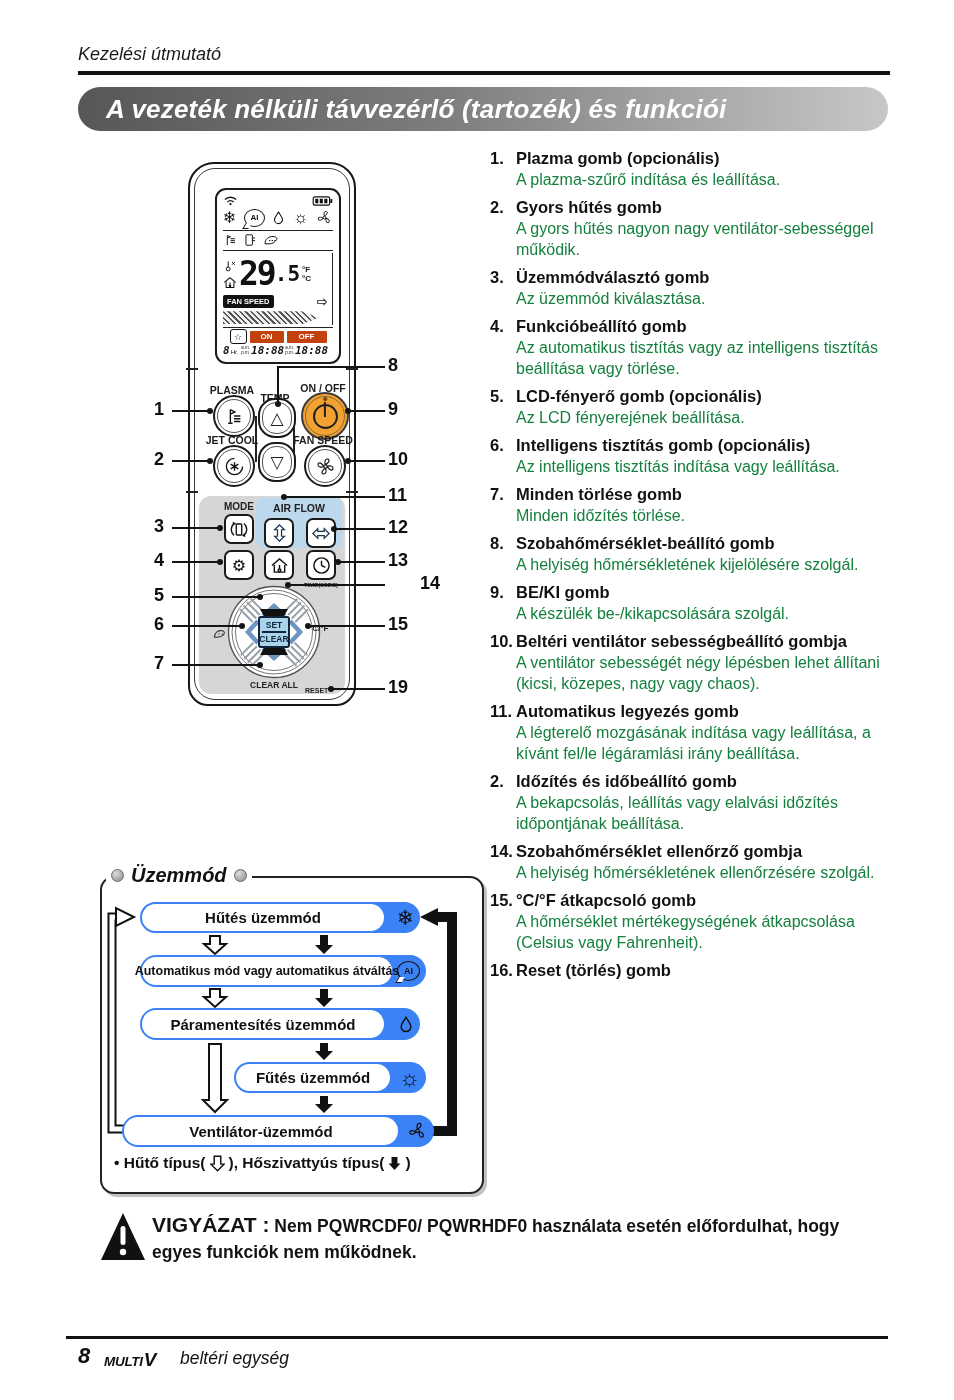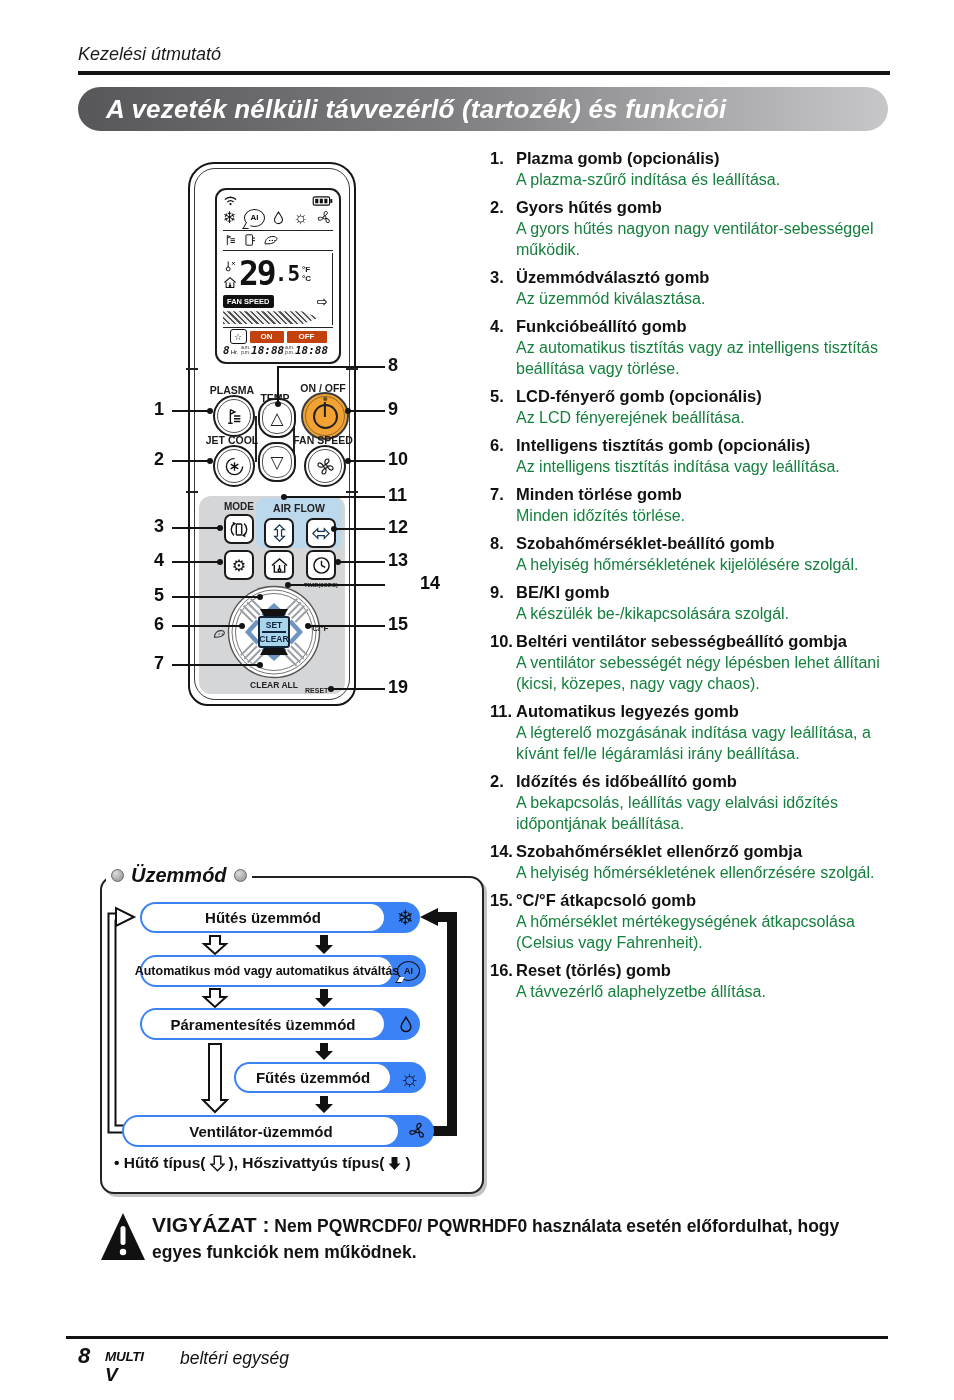--- a/index.html
+++ b/index.html
@@ -100,21 +100,21 @@
   .mrow .micon{position:absolute;right:6px;top:50%;transform:translateY(-50%);display:flex;align-items:center;justify-content:center;}
   .note-line{position:absolute;left:12px;top:276px;font-size:15.5px;font-weight:bold;display:flex;align-items:center;gap:4px;}
 
   
   .caution-text{left:152px;top:1212px;width:714px;font-weight:bold;font-size:17.5px;line-height:26px;color:#131313;}
   .caution-text .cl{font-size:21px;}
 
   
   .footer-rule{left:66px;top:1336px;width:822px;height:3px;background:#121212;}
   .pgnum{left:78px;top:1343px;font-size:22px;font-weight:bold;font-style:italic;}
-  .brand{left:104px;top:1349px;font-style:italic;font-weight:bold;display:flex;align-items:baseline;flex-direction:column;}
+  .brand{left:104px;top:1349px;font-style:italic;font-weight:bold;display:flex;align-items:baseline;}
   .brand .m{font-size:13.5px;letter-spacing:-.3px;}
   .brand .v{font-size:19px;margin-left:1px;}
   .unit{left:180px;top:1348px;font-size:17.5px;font-style:italic;}
 
   svg{display:block;}
 </style>
 </head>
 <body>
 
 <div class="page">
@@ -177,21 +177,21 @@
     <div class="fi">
         <span class="num">14.</span>
         <span class="body"><span class="t">Szobahőmérséklet ellenőrző gombja</span><div class="d">A helyiség hőmérsékletének ellenőrzésére szolgál.</div></span>
       </div>
     <div class="fi">
         <span class="num">15.</span>
         <span class="body"><span class="t">°C/°F átkapcsoló gomb</span><div class="d">A hőmérséklet mértékegységének átkapcsolása (Celsius vagy Fahrenheit).</div></span>
       </div>
     <div class="fi">
         <span class="num">16.</span>
-        <span class="body"><span class="t">Reset (törlés) gomb</span><div class="d">A távvezérlő alaphelyzetbe állítása.</div></span>
+        <span class="body"><span class="t">Reset (törlés) gomb</span></span>
       </div>
   </div>
 
   <div class="abs remote">
     <div class="remote-inner"></div>
     <div class="tick" style="left:-4px;top:204px;"></div>
     <div class="tick" style="right:-4px;top:204px;"></div>
     <div class="tick" style="left:-4px;top:327px;"></div>
     <div class="tick" style="right:-4px;top:327px;"></div>
 

